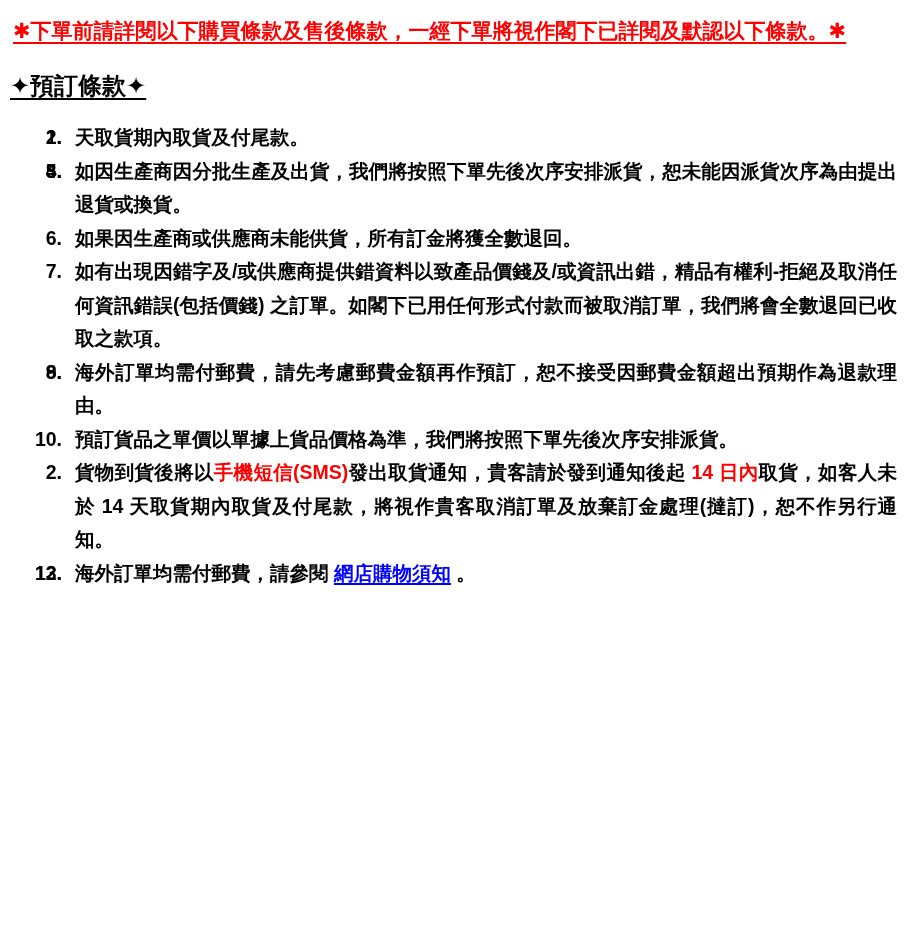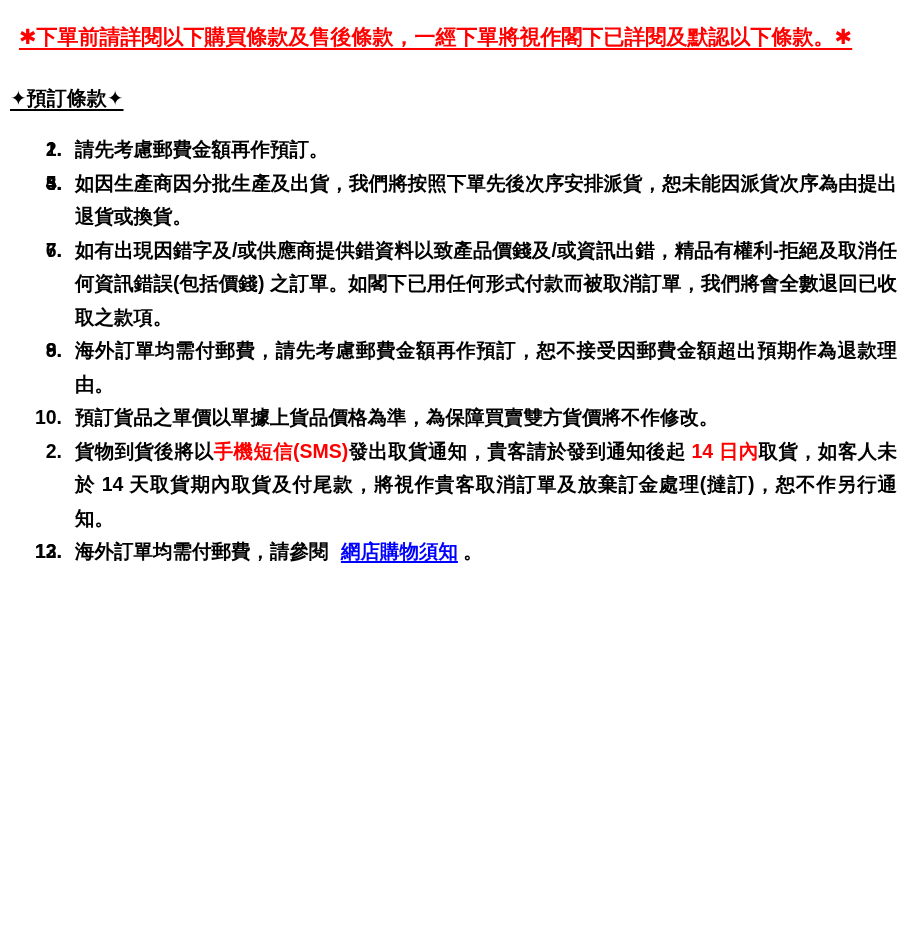--- a/index.html
+++ b/index.html
@@ -18,25 +18,25 @@
   .doc {
     padding: 13px 16px 0 10px;
   }
   .header-note {
     color: #ff0000;
     font-size: 21px;
     line-height: 30px;
     text-decoration: underline;
     text-decoration-thickness: 2px;
     text-underline-offset: 4px;
-    margin: 9px;
+    margin: 3px;
   }
   .section-title {
     display: inline-block;
-    font-size: 20px;
+    font-size: 24px;
     line-height: 26px;
     margin-top: 24px;
     text-decoration: underline;
     text-decoration-thickness: 2px;
     text-underline-offset: 4px;
   }
   ol.terms {
     list-style: none;
     margin: 22px 0 0 0;
     padding: 0;
@@ -62,21 +62,20 @@
     color: #ff0000;
     text-decoration-thickness: 2px;
     text-underline-offset: 3px;
   }
   a.seg.link {
     color: #0000ff;
     text-decoration: underline;
     text-decoration-thickness: 2px;
     text-underline-offset: 3px;
     cursor: pointer;
-    margin-left: 7px;
   }
 </style>
 </head>
 <body>
 
 <div class="doc">
 
   <p class="header-note">✱下單前請詳閱以下購買條款及售後條款，一經下單將視作閣下已詳閱及默認以下條款。✱</p>
 
   <div>
@@ -84,57 +83,58 @@
   </div>
 
   <ol class="terms">
 
     <li>
       <span class="num">1.</span>
     </li>
 
     <li>
       <span class="num">2.</span>
-      <span class="seg normal">請先考慮郵費金額再作預訂。</span>
+      <span class="seg normal">天取貨期內取貨及付尾款。</span>
     </li>
 
     <li>
       <span class="num">3.</span>
     </li>
 
     <li>
       <span class="num">4.</span>
     </li>
 
     <li>
       <span class="num">5.</span>
       <span class="seg normal">如因生產商因分批生產及出貨，我們將按照下單先後次序安排派貨，恕未能因派貨次序為由提出退貨或換貨。</span>
     </li>
 
     <li>
       <span class="num">6.</span>
+      <span class="seg normal">如果因生產商或供應商未能供貨，所有訂金將獲全數退回。</span>
     </li>
 
     <li>
       <span class="num">7.</span>
       <span class="seg normal">如有出現因錯字及/或供應商提供錯資料以致產品價錢及/或資訊出錯，精品有權利-拒絕及取消任何資訊錯誤(包括價錢) 之訂單。如閣下已用任何形式付款而被取消訂單，我們將會全數退回已收取之款項。</span>
     </li>
 
     <li>
       <span class="num">8.</span>
     </li>
 
     <li>
       <span class="num">9.</span>
       <span class="seg normal">海外訂單均需付郵費，請先考慮郵費金額再作預訂，恕不接受因郵費金額超出預期作為退款理由。</span>
     </li>
 
     <li>
       <span class="num">10.</span>
-      <span class="seg normal">預訂貨品之單價以單據上貨品價格為準，為保障買賣雙方貨價將不作修改。</span>
+      <span class="seg normal">預訂貨品之單價以單據上貨品價格為準，我們將按照下單先後次序安排派貨。</span>
     </li>
 
     <li>
       <span class="num">2.</span>
       <span class="seg normal">貨物到貨後將以</span><span class="seg red-u">手機短信(SMS)</span><span class="seg normal">發出取貨通知，貴客請於發到通知後起 </span><span class="seg red-u">14 日內</span><span class="seg normal">取貨，如客人未於 14 天取貨期內取貨及付尾款，將視作貴客取消訂單及放棄訂金處理(撻訂)，恕不作另行通知。</span>
     </li>
 
     <li>
       <span class="num">12.</span>
     </li>

